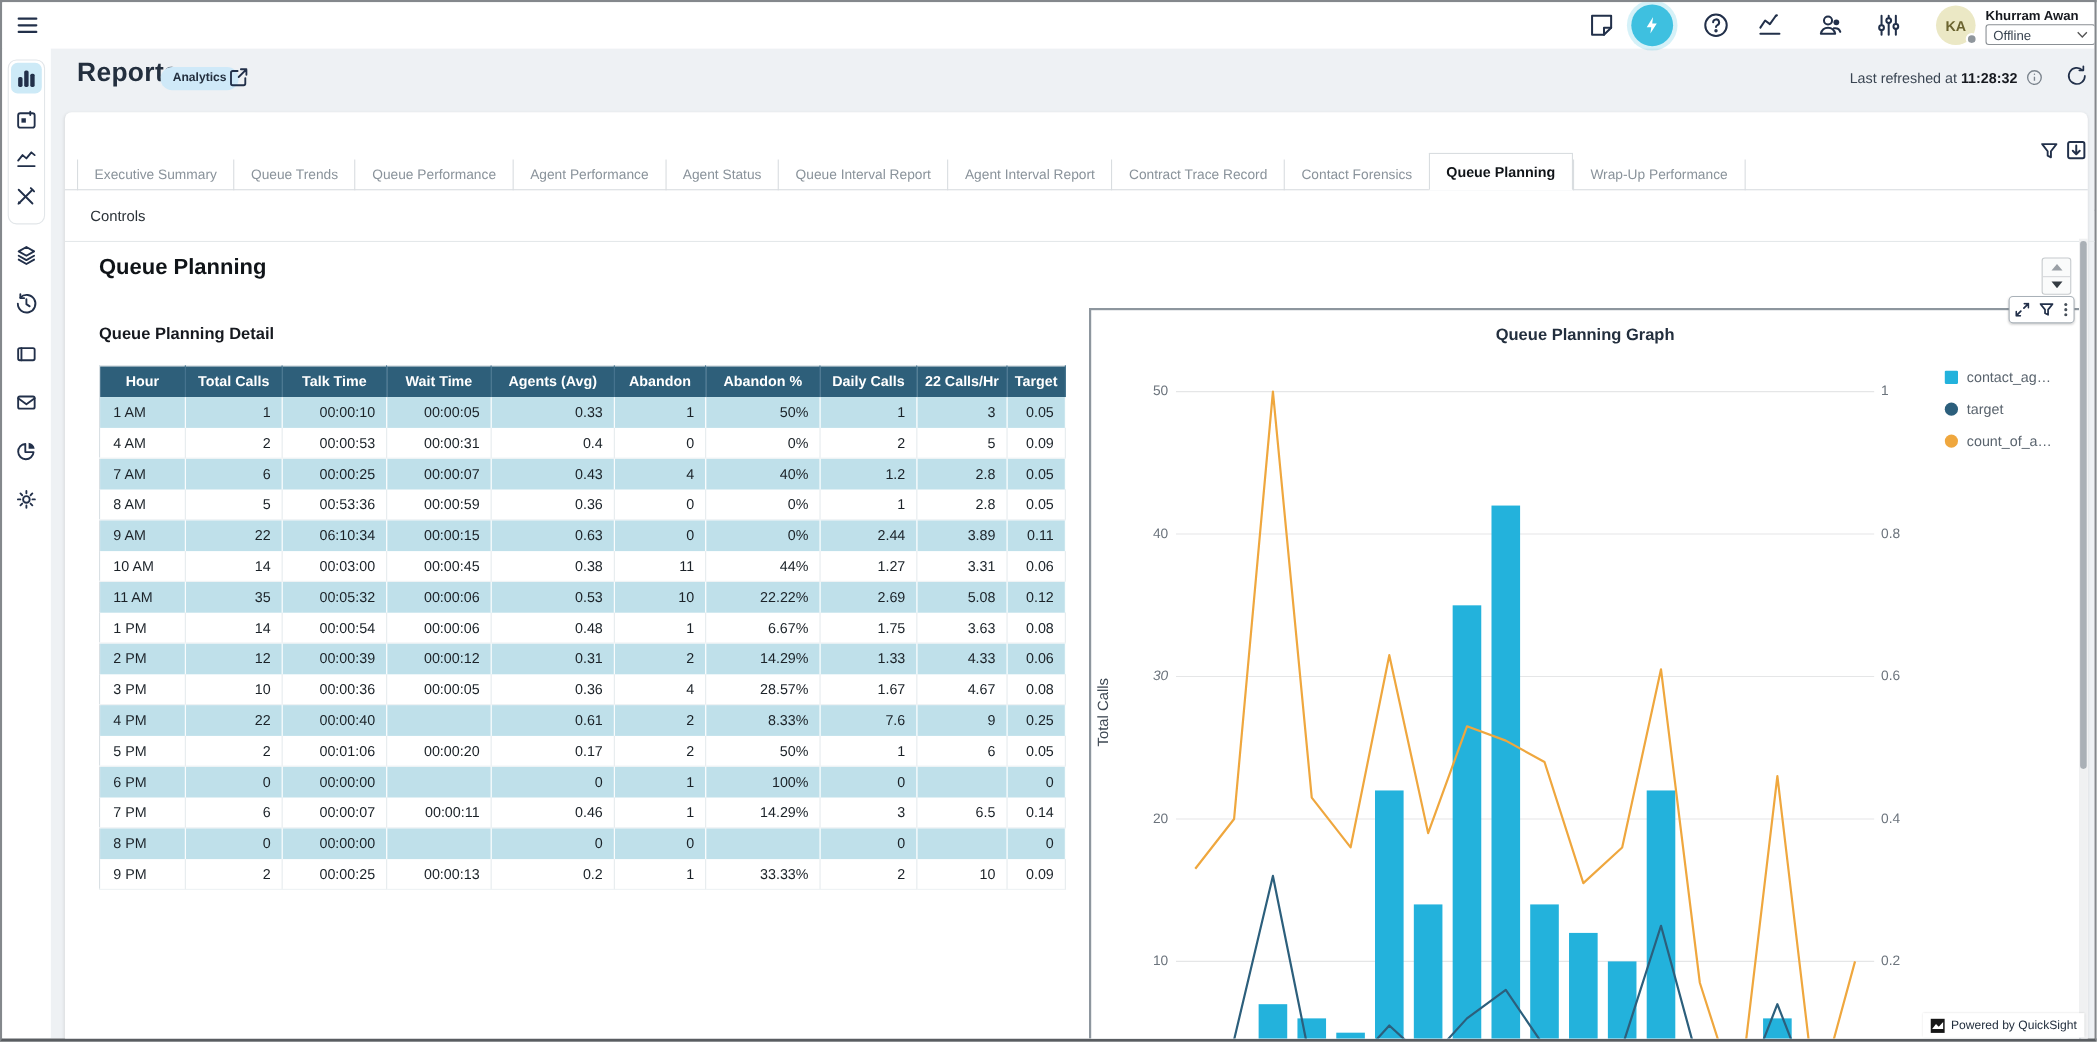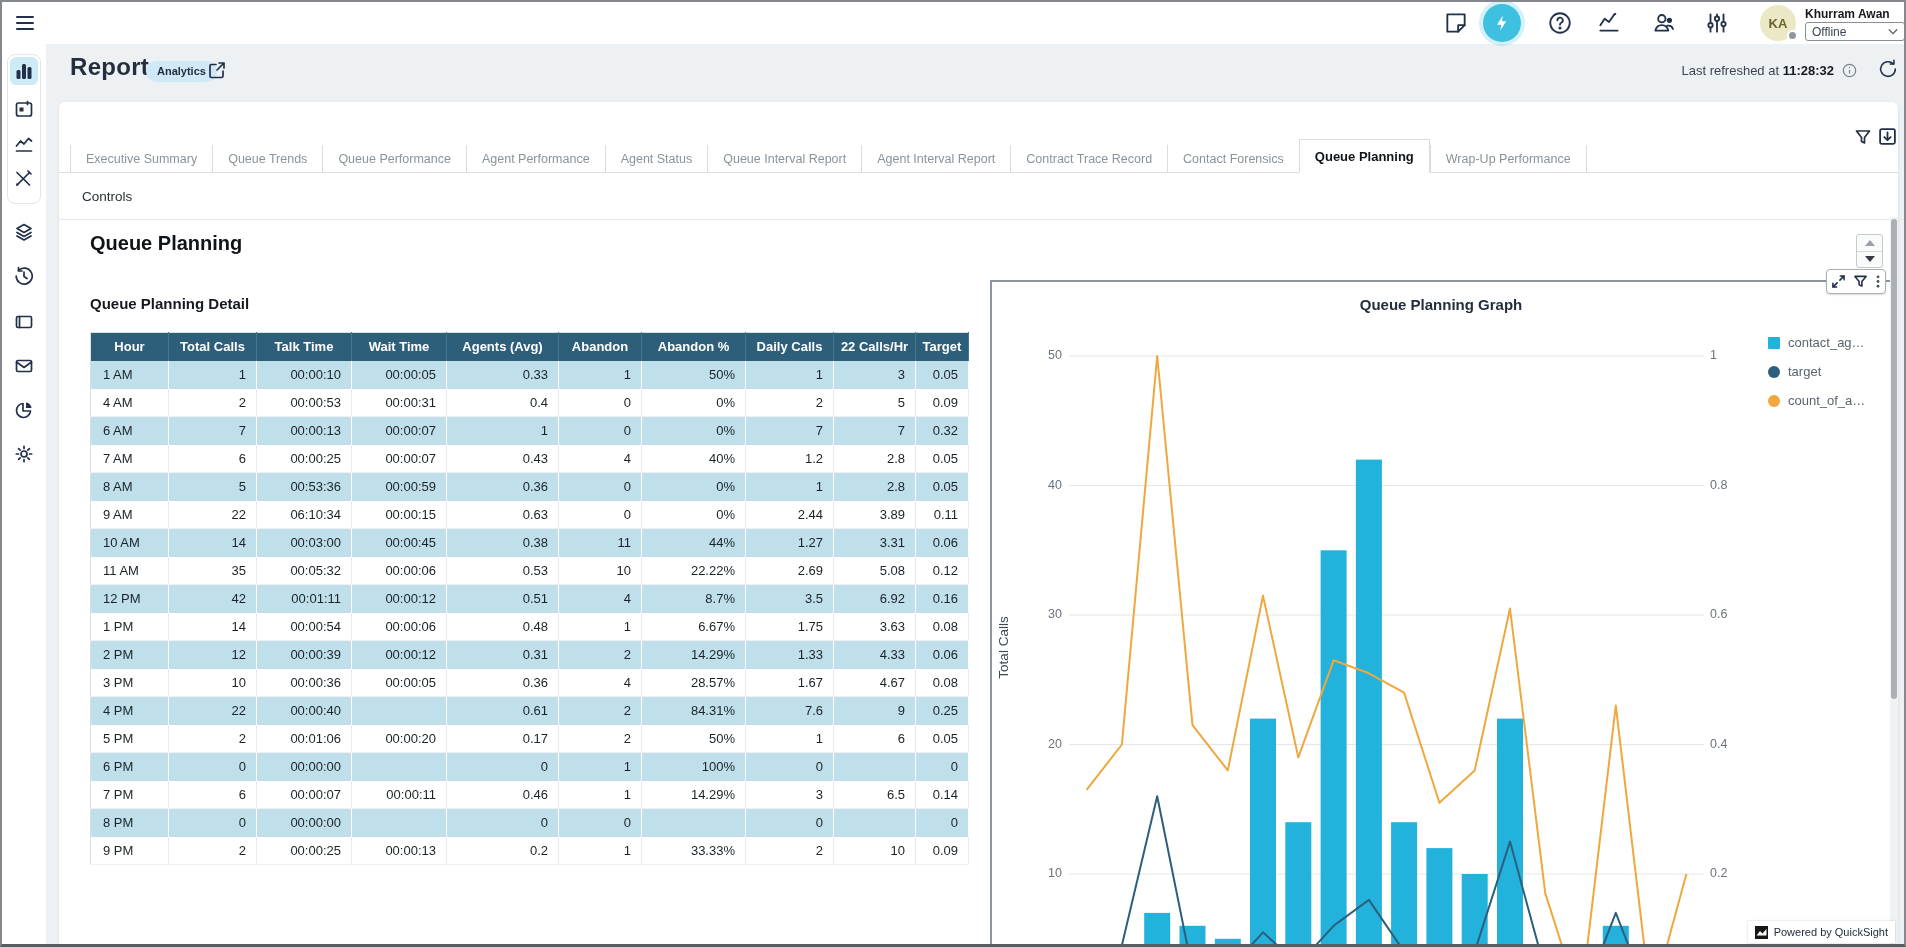--- a/index.html
+++ b/index.html
@@ -376,32 +376,20 @@
             <td>00:00:53</td>
             <td>00:00:31</td>
             <td>0.4</td>
             <td>0</td>
             <td>0%</td>
             <td>2</td>
             <td>5</td>
             <td>0.09</td>
           </tr>
           <tr>
-            <td class="hour">6 AM</td>
-            <td>7</td>
-            <td>00:00:13</td>
-            <td>00:00:07</td>
-            <td>1</td>
-            <td>0</td>
-            <td>0%</td>
-            <td>7</td>
-            <td>7</td>
-            <td>0.32</td>
-          </tr>
-          <tr>
             <td class="hour">7 AM</td>
             <td>6</td>
             <td>00:00:25</td>
             <td>00:00:07</td>
             <td>0.43</td>
             <td>4</td>
             <td>40%</td>
             <td>1.2</td>
             <td>2.8</td>
             <td>0.05</td>
@@ -448,32 +436,20 @@
             <td>00:05:32</td>
             <td>00:00:06</td>
             <td>0.53</td>
             <td>10</td>
             <td>22.22%</td>
             <td>2.69</td>
             <td>5.08</td>
             <td>0.12</td>
           </tr>
           <tr>
-            <td class="hour">12 PM</td>
-            <td>42</td>
-            <td>00:01:11</td>
-            <td>00:00:12</td>
-            <td>0.51</td>
-            <td>4</td>
-            <td>8.7%</td>
-            <td>3.5</td>
-            <td>6.92</td>
-            <td>0.16</td>
-          </tr>
-          <tr>
             <td class="hour">1 PM</td>
             <td>14</td>
             <td>00:00:54</td>
             <td>00:00:06</td>
             <td>0.48</td>
             <td>1</td>
             <td>6.67%</td>
             <td>1.75</td>
             <td>3.63</td>
             <td>0.08</td>
@@ -502,21 +478,21 @@
             <td>4.67</td>
             <td>0.08</td>
           </tr>
           <tr>
             <td class="hour">4 PM</td>
             <td>22</td>
             <td>00:00:40</td>
             <td></td>
             <td>0.61</td>
             <td>2</td>
-            <td>84.31%</td>
+            <td>8.33%</td>
             <td>7.6</td>
             <td>9</td>
             <td>0.25</td>
           </tr>
           <tr>
             <td class="hour">5 PM</td>
             <td>2</td>
             <td>00:01:06</td>
             <td>00:00:20</td>
             <td>0.17</td>
@@ -604,21 +580,21 @@
           </div>
           <div class="legend-item">
             <span class="mark" style="background: rgb(239, 167, 62); border-radius: 50%;"></span>
             <span>count_of_a…</span>
           </div>
         </div>
       <div class="ylabel">Total Calls</div>
       <div id="ticks">
           <div class="tick left" style="top: 584px;">10</div>
           <div class="tick left" style="top: 455px;">20</div>
-          <div class="tick left" style="top: 325px;">30</div>
+          <div class="tick left" style="top: 325px; font-style: italic;">30</div>
           <div class="tick left" style="top: 196px;">40</div>
           <div class="tick left" style="top: 66px;">50</div>
           <div class="tick right" style="top: 584px;">0.2</div>
           <div class="tick right" style="top: 455px;">0.4</div>
           <div class="tick right" style="top: 325px;">0.6</div>
           <div class="tick right" style="top: 196px;">0.8</div>
           <div class="tick right" style="top: 66px;">1</div>
         </div>
       <svg class="chart-svg" id="chartsvg" width="635" height="607" viewBox="0 0 635 607">
           <line x1="0" x2="635" y1="530.0" y2="530.0" stroke="#e5e6e7"></line>

